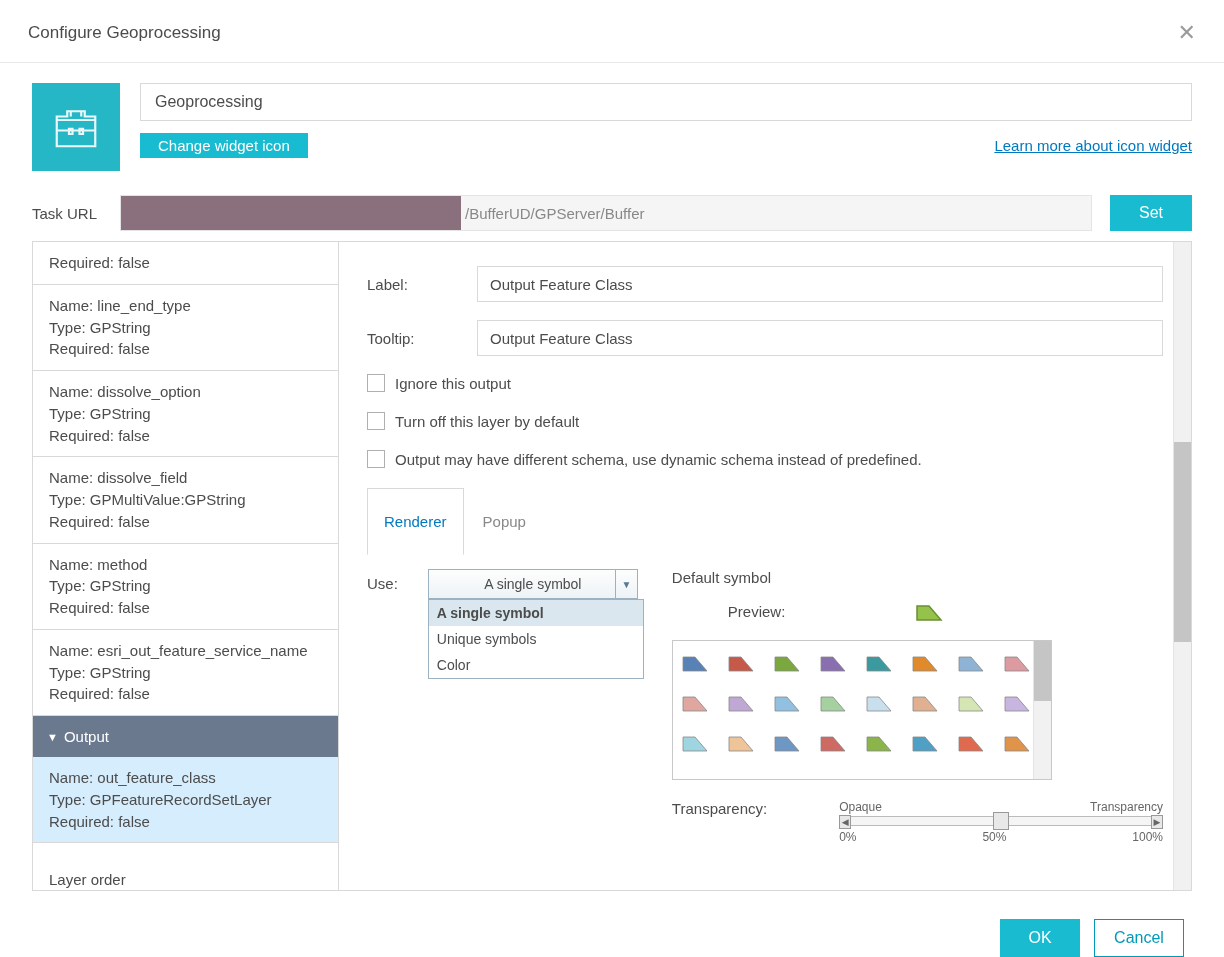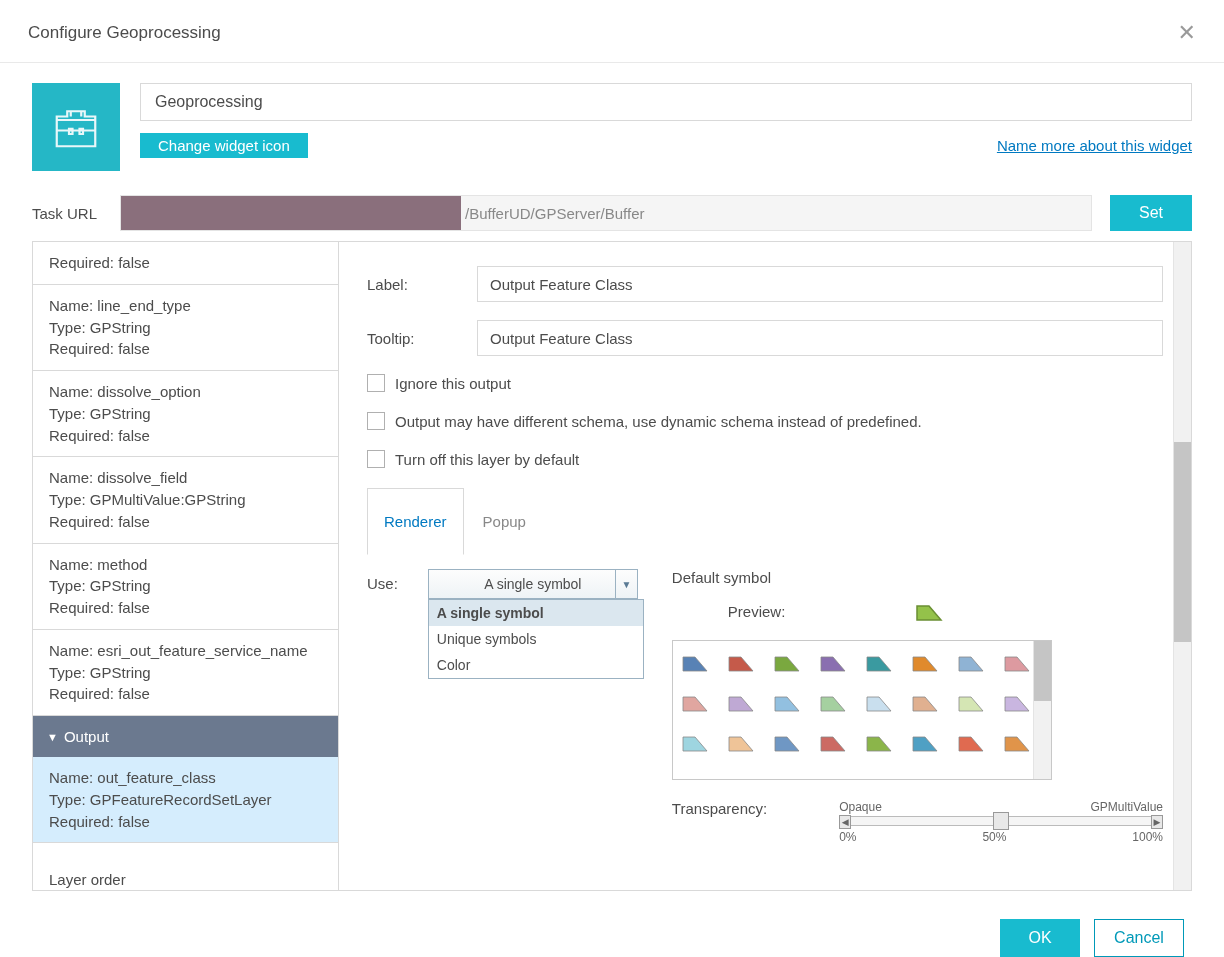--- a/index.html
+++ b/index.html
@@ -92,21 +92,21 @@
   <div class="top-section">
     <div class="icon-box">
       <svg viewBox="0 0 64 64">
         <path d="M10 24 L54 24 L54 54 L10 54 Z M10 24 L10 20 L22 20 L22 14 L42 14 L42 20 L54 20 L54 24 M26 14 L26 20 M38 14 L38 20 M10 36 L54 36 M24 34 L24 40 L28 40 L28 34 Z M36 34 L36 40 L40 40 L40 34 Z" stroke="#fff" stroke-width="2.5" fill="none"></path>
       </svg>
     </div>
     <div class="top-right">
       <input class="widget-name" value="Geoprocessing" style="">
       <div class="row-inline">
         <button class="btn-teal">Change widget icon</button>
-        <a class="learn-link">Name more about this widget</a>
+        <a class="learn-link">Learn more about icon widget</a>
       </div>
     </div>
   </div>
 
   <div class="task-url-row">
     <div class="task-url-label">Task URL</div>
     <div class="task-url-field">
       <div class="redacted"></div>
       <span class="url-text">/BufferUD/GPServer/Buffer</span>
     </div>
@@ -173,25 +173,25 @@
         <div class="field-label">Tooltip:</div>
         <input class="text-input" value="Output Feature Class" style="">
       </div>
 
       <div class="check-row">
         <div class="checkbox"></div>
         <div class="check-label">Ignore this output</div>
       </div>
       <div class="check-row">
         <div class="checkbox"></div>
-        <div class="check-label">Output may have different schema, use dynamic schema instead of predefined.</div>
+        <div class="check-label">Turn off this layer by default</div>
       </div>
       <div class="check-row">
         <div class="checkbox"></div>
-        <div class="check-label">Turn off this layer by default</div>
+        <div class="check-label">Output may have different schema, use dynamic schema instead of predefined.</div>
       </div>
 
       <div class="tabs">
         <div class="tab active">Renderer</div>
         <div class="tab">Popup</div>
       </div>
 
       <div class="renderer-body">
         <div class="use-col">
           <div style="display:flex;gap:30px;align-items:flex-start">
@@ -299,21 +299,21 @@
                 <svg viewBox="0 0 28 22" class="swatch">
                   <path d="M2 20 L2 6 L14 6 L26 20 Z" fill="#e0944a" stroke="#888" stroke-width="0.8"></path>
                 </svg>
               </div>
           </div>
           <div class="trans-row">
             <div class="trans-label">Transparency:</div>
             <div class="slider-wrap">
               <div class="slider-labels">
                 <span>Opaque</span>
-                <span>GPMultiValue</span>
+                <span>Transparency</span>
               </div>
               <div class="slider-track">
                 <div class="slider-end" style="left:-1px">◀</div>
                 <div class="slider-thumb"></div>
                 <div class="slider-end" style="right:-1px">▶</div>
               </div>
               <div class="slider-ticks">
                 <span>0%</span>
                 <span>50%</span>
                 <span>100%</span>

